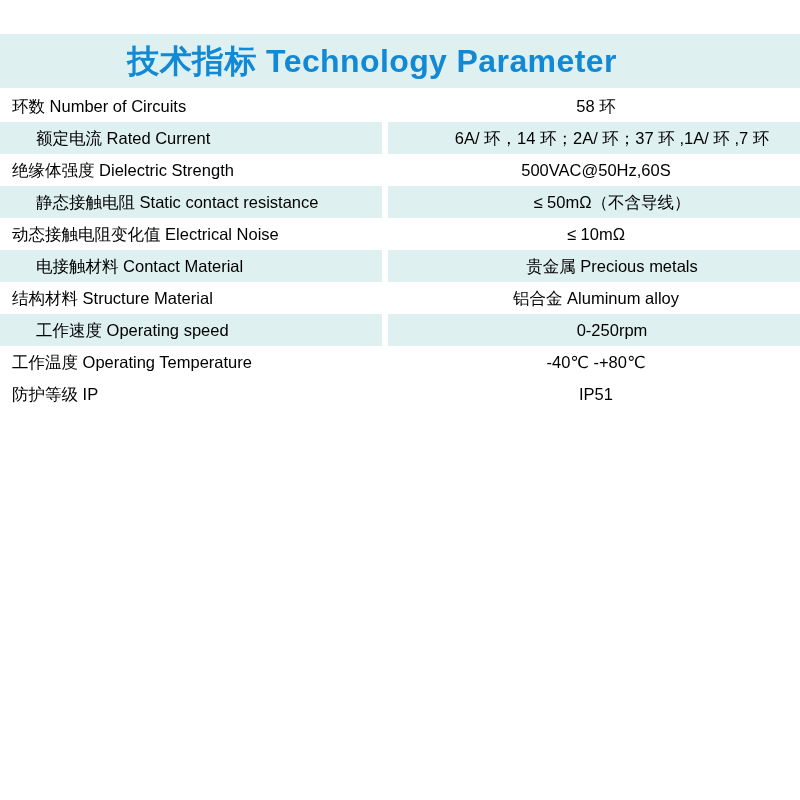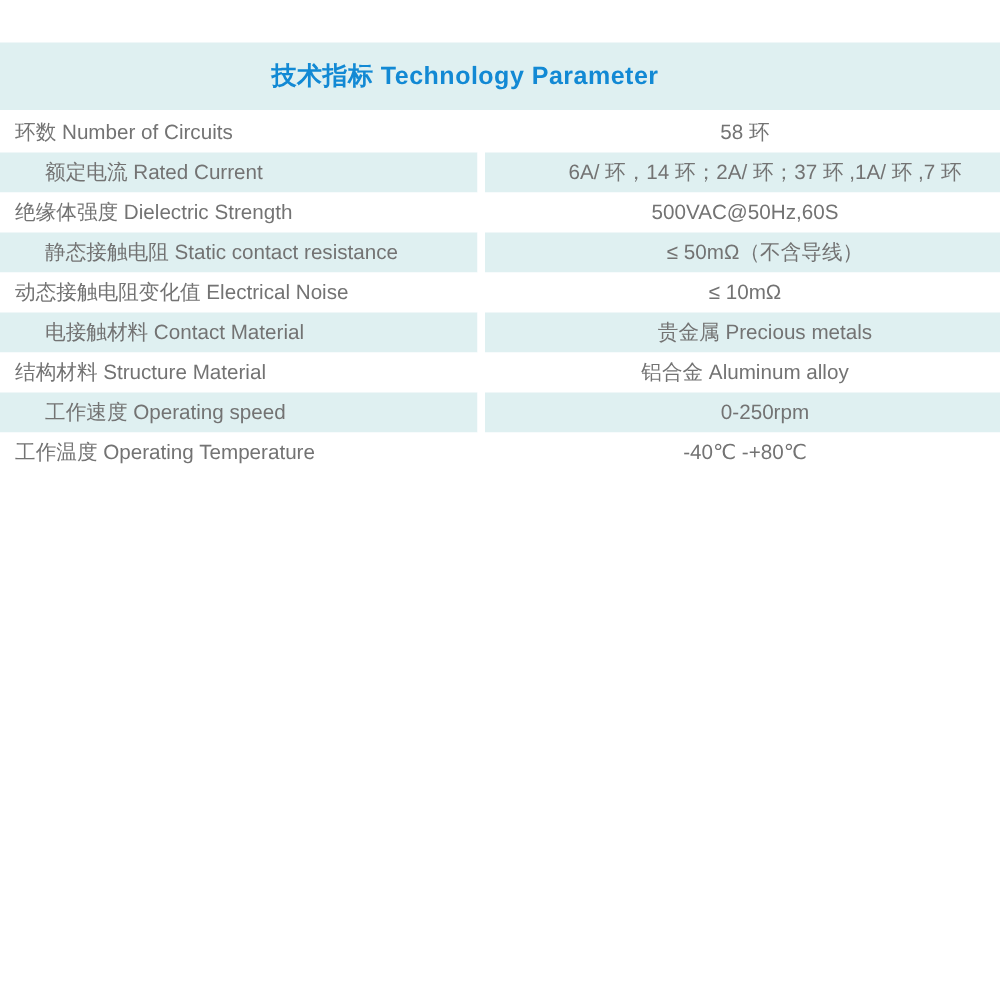--- a/index.html
+++ b/index.html
@@ -29,21 +29,21 @@
     width: 800px;
     height: 54px;
     background: #dff0f1;
     display: flex;
     align-items: center;
     justify-content: center;
     box-sizing: border-box;
     padding-right: 56px;
   }
   .title-text {
-    font-size: 20px;
+    font-size: 32px;
     font-weight: bold;
     color: #1289d4;
     letter-spacing: 0.4px;
     white-space: nowrap;
     line-height: 1;
   }
 
   
   .spec-table {
     position: absolute;
@@ -53,21 +53,21 @@
     border-collapse: collapse;
     table-layout: fixed;
   }
   .spec-table tr {
     height: 32px;
   }
   .spec-table td {
     padding: 0;
     vertical-align: middle;
     font-size: 16.5px;
-    color: #737373;
+    color: #000000;
     white-space: nowrap;
     line-height: 1.15;
     font-weight: normal;
   }
   td.cell-label {
     width: 382px;
     padding-left: 12px;
     box-sizing: border-box;
   }
   td.cell-gap {
@@ -151,17 +151,22 @@
         <td class="cell-value">0-250rpm</td>
       </tr>
 
       <tr class="row-plain">
         <td class="cell-label">工作温度 Operating Temperature</td>
         <td class="cell-gap"></td>
         <td class="cell-value">-40℃ -+80℃</td>
       </tr>
 
 
+      <tr class="row-plain">
+        <td class="cell-label">防护等级 IP</td>
+        <td class="cell-gap"></td>
+        <td class="cell-value">IP51</td>
+      </tr>
 
     </tbody>
   </table>
 
 </div>
 
 </body></html>

